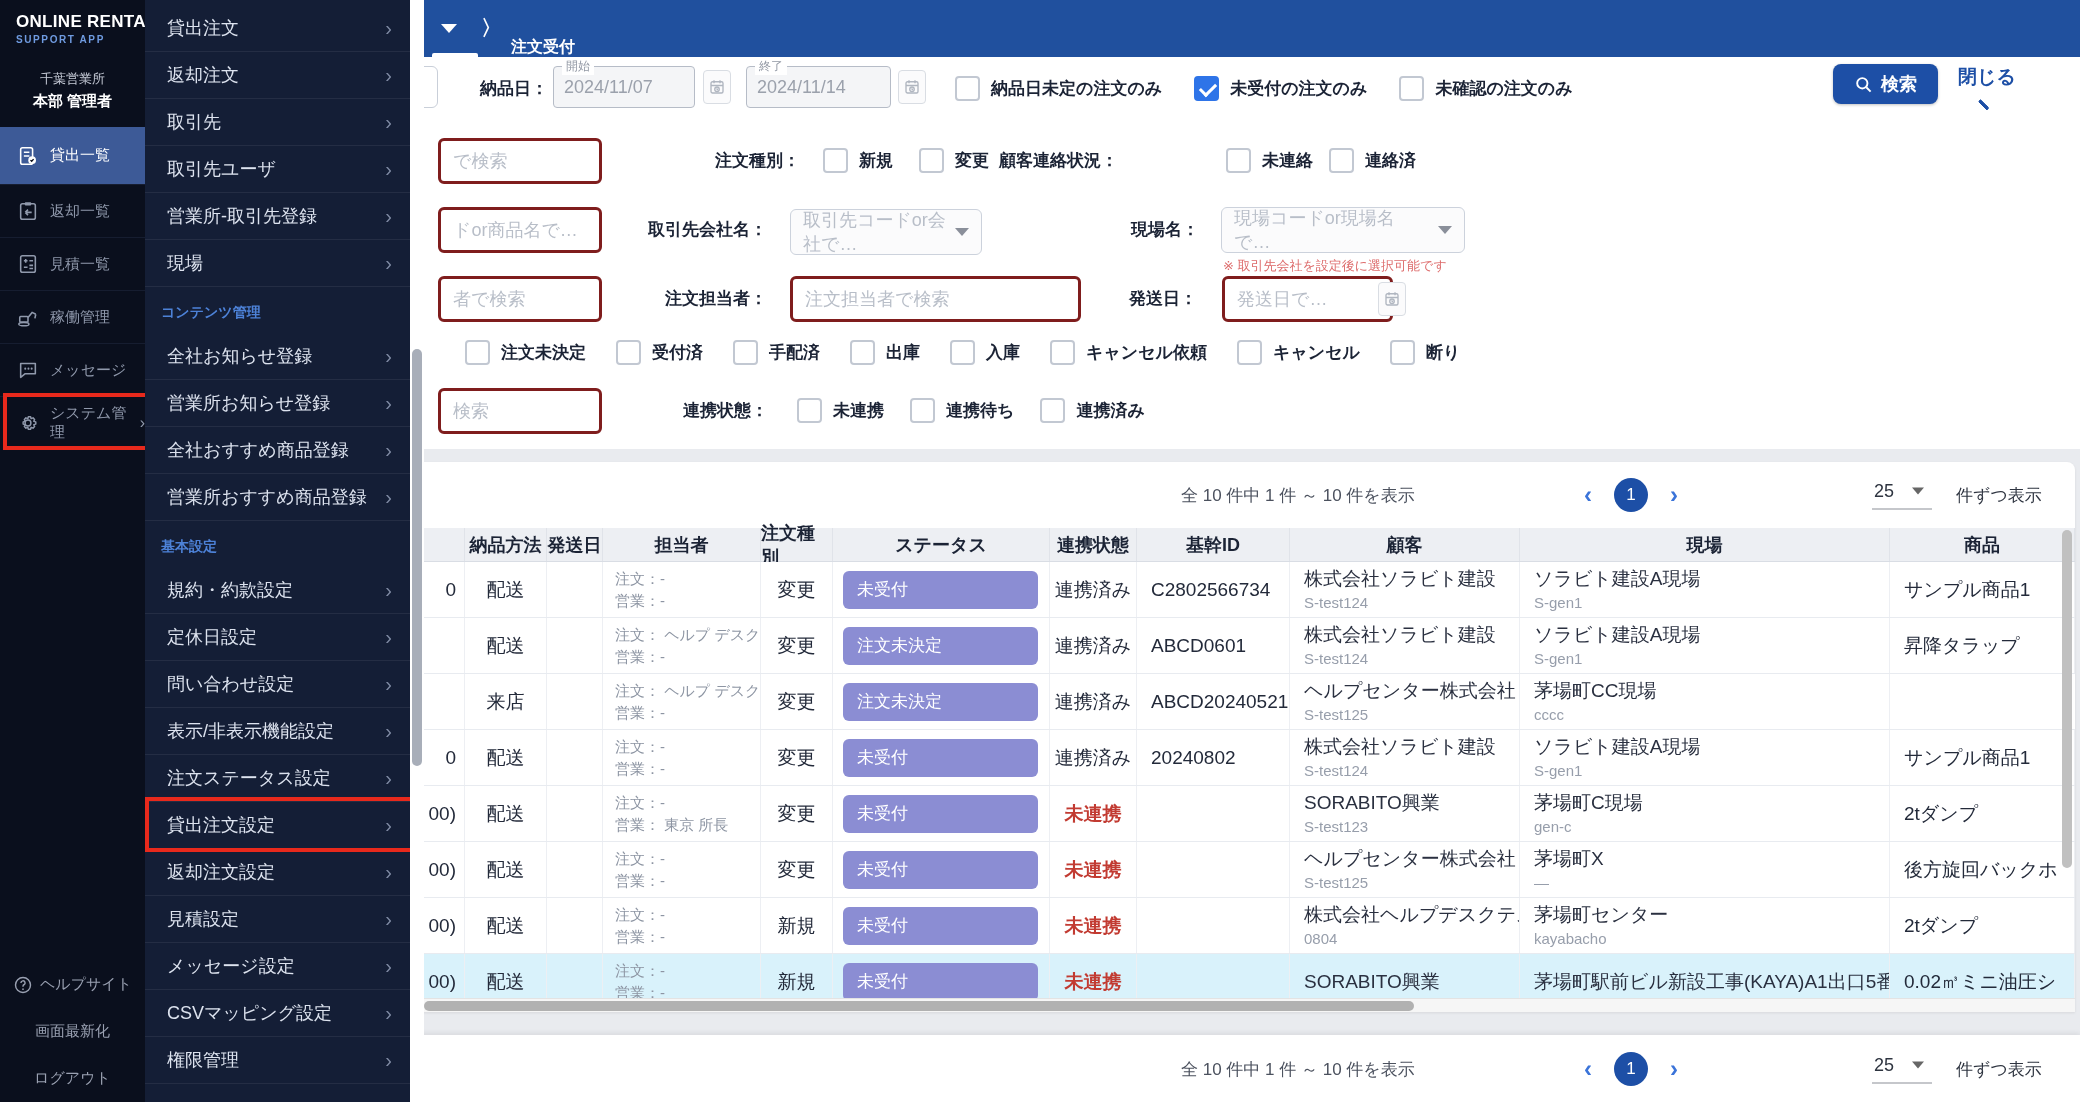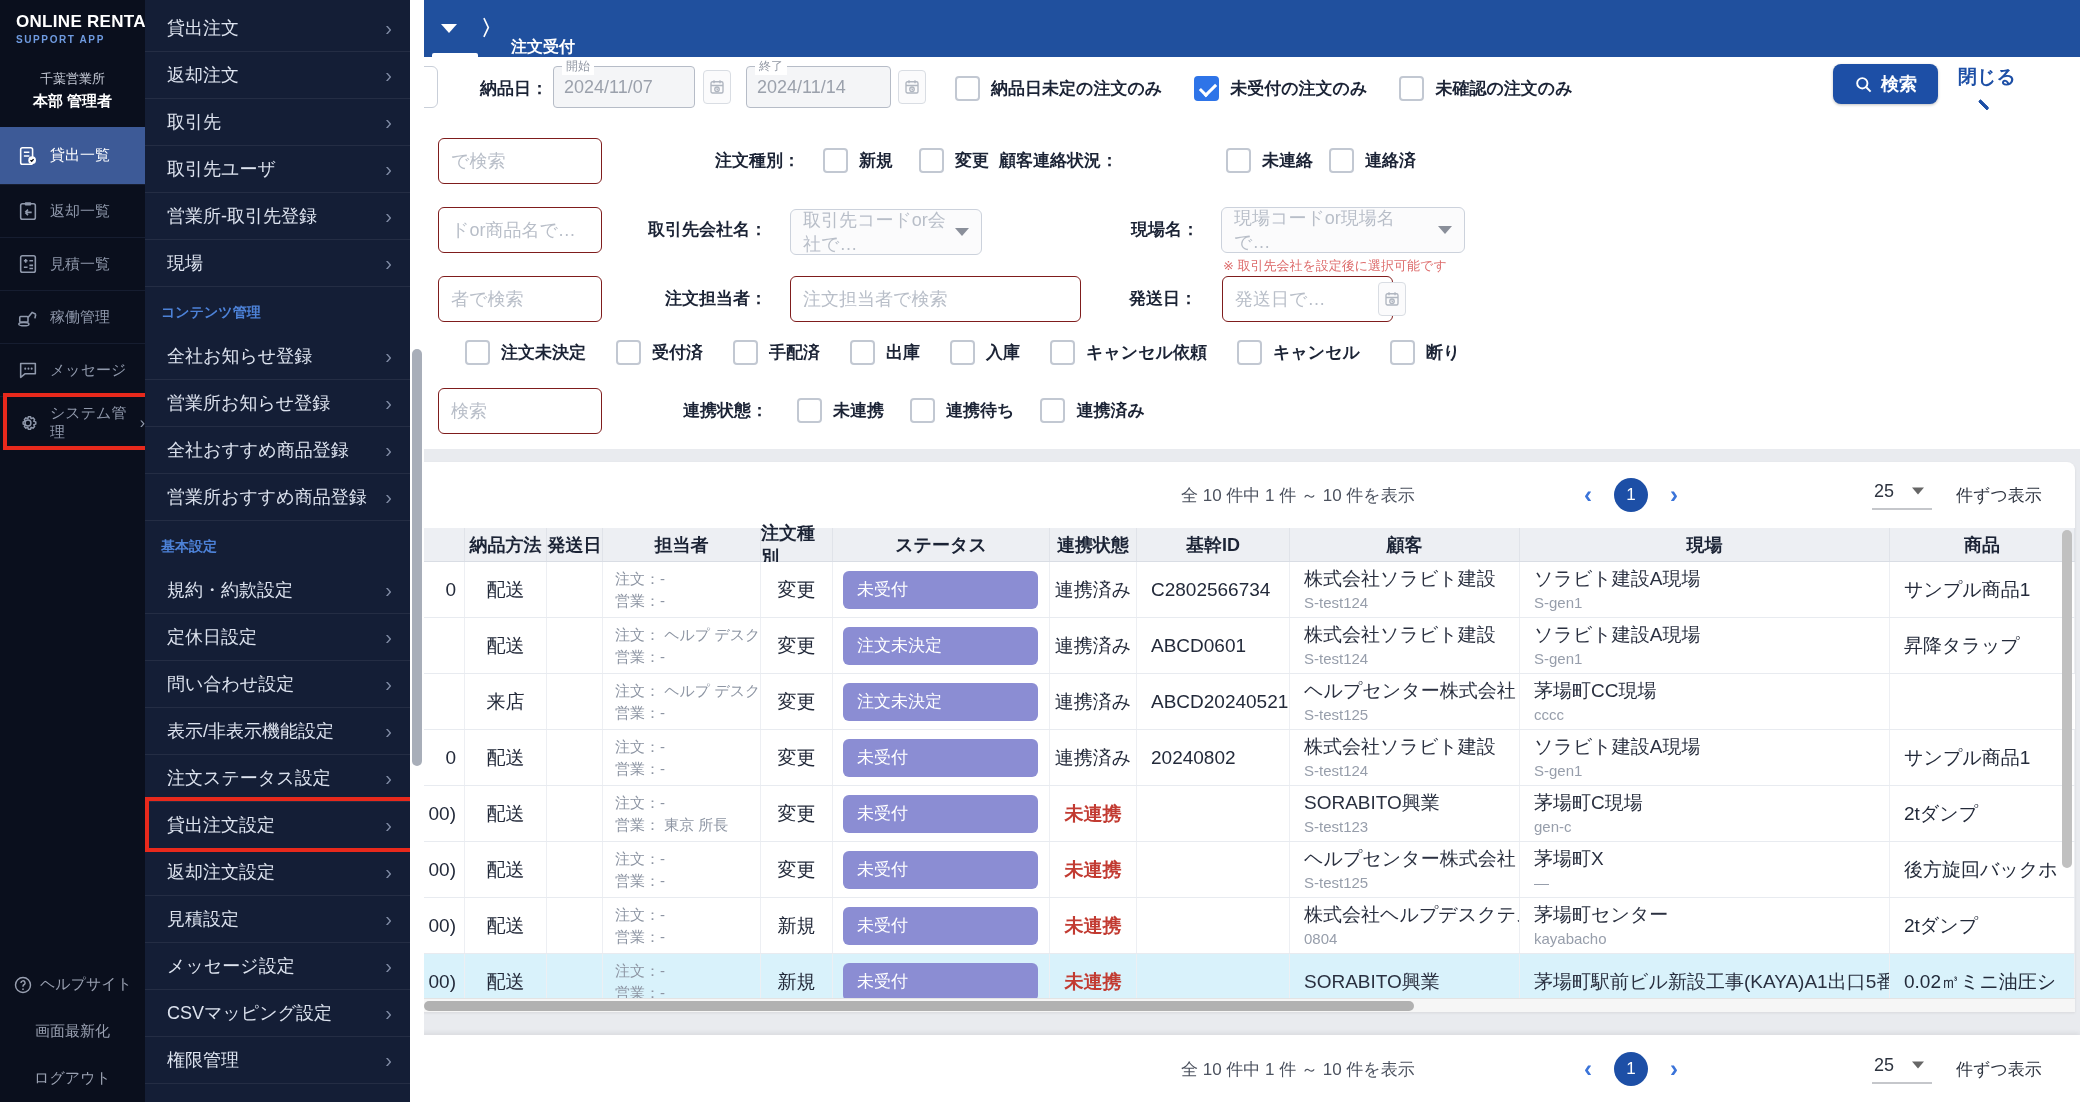--- a/index.html
+++ b/index.html
@@ -40,21 +40,21 @@
   
   #main { position:absolute; left:145px; top:0; width:1935px; height:1102px; }
   .topbar { position:absolute; left:0; top:0; width:100%; height:57px; background:#20509e; }
   .tab-caret { position:absolute; left:296px; top:24px; width:0; height:0; border-left:8px solid transparent; border-right:8px solid transparent; border-top:9px solid #fff; }
   .tab-underline { position:absolute; left:287px; bottom:0; width:46px; height:4px; background:#fff; border-radius:2px 2px 0 0; }
   .crumb-arrow { position:absolute; left:336px; top:14px; color:#fff; font-size:21px; font-weight:700; }
   .page-title { position:absolute; left:366px; top:13px; color:#fff; font-size:16px; font-weight:700;margin-top:24px; }
 
   .filters { position:absolute; left:0; top:57px; width:100%; height:392px; background:#fff; }
   .flabel { position:absolute; font-size:17px; font-weight:700; color:#1b2335; line-height:46px; }
-  .finput { position:absolute; height:46px; border:1px solid #7f1d1d; border-radius:6px; background:#fff; font-size:18px; color:#333; padding:0 12px; font-family:inherit; }
+  .finput { position:absolute; height:46px; border:3px solid #7f1d1d; border-radius:6px; background:#fff; font-size:18px; color:#333; padding:0 12px; font-family:inherit; }
   .finput::placeholder { color:#b8bec8; }
   .fragment { position:absolute; left:266px; top:9px; width:27px; height:42px; border:1px solid #c9cfd9; border-radius:6px; background:#fff; }
   .dgroup { position:absolute; height:42px; }
   .dbox { position:relative; width:100%; height:42px; border:1px solid #b6bcc7; border-radius:4px; background:#f4f5f7; display:flex; align-items:center; padding:0 10px; font-size:18px; color:#9ba1ac; }
   .dbox .float { position:absolute; top:-9px; left:8px; background:#fff; padding:0 4px; font-size:12px; color:#9298a4; }
   .icon-btn { position:absolute; width:28px; height:34px; border:1px solid #d9dde3; border-radius:4px; background:#fbfbfc; display:flex; align-items:center; justify-content:center; color:#b0b6c0; }
   .icon-btn svg { width:18px; height:18px; }
   .cbgroup { position:absolute; display:flex; align-items:center; }
   .cbx { display:flex; align-items:center; gap:11px; cursor:pointer; }
   .cb { width:25px; height:25px; border:2px solid #c2c8d2; border-radius:4px; background:#fff; position:relative; flex:none; }

